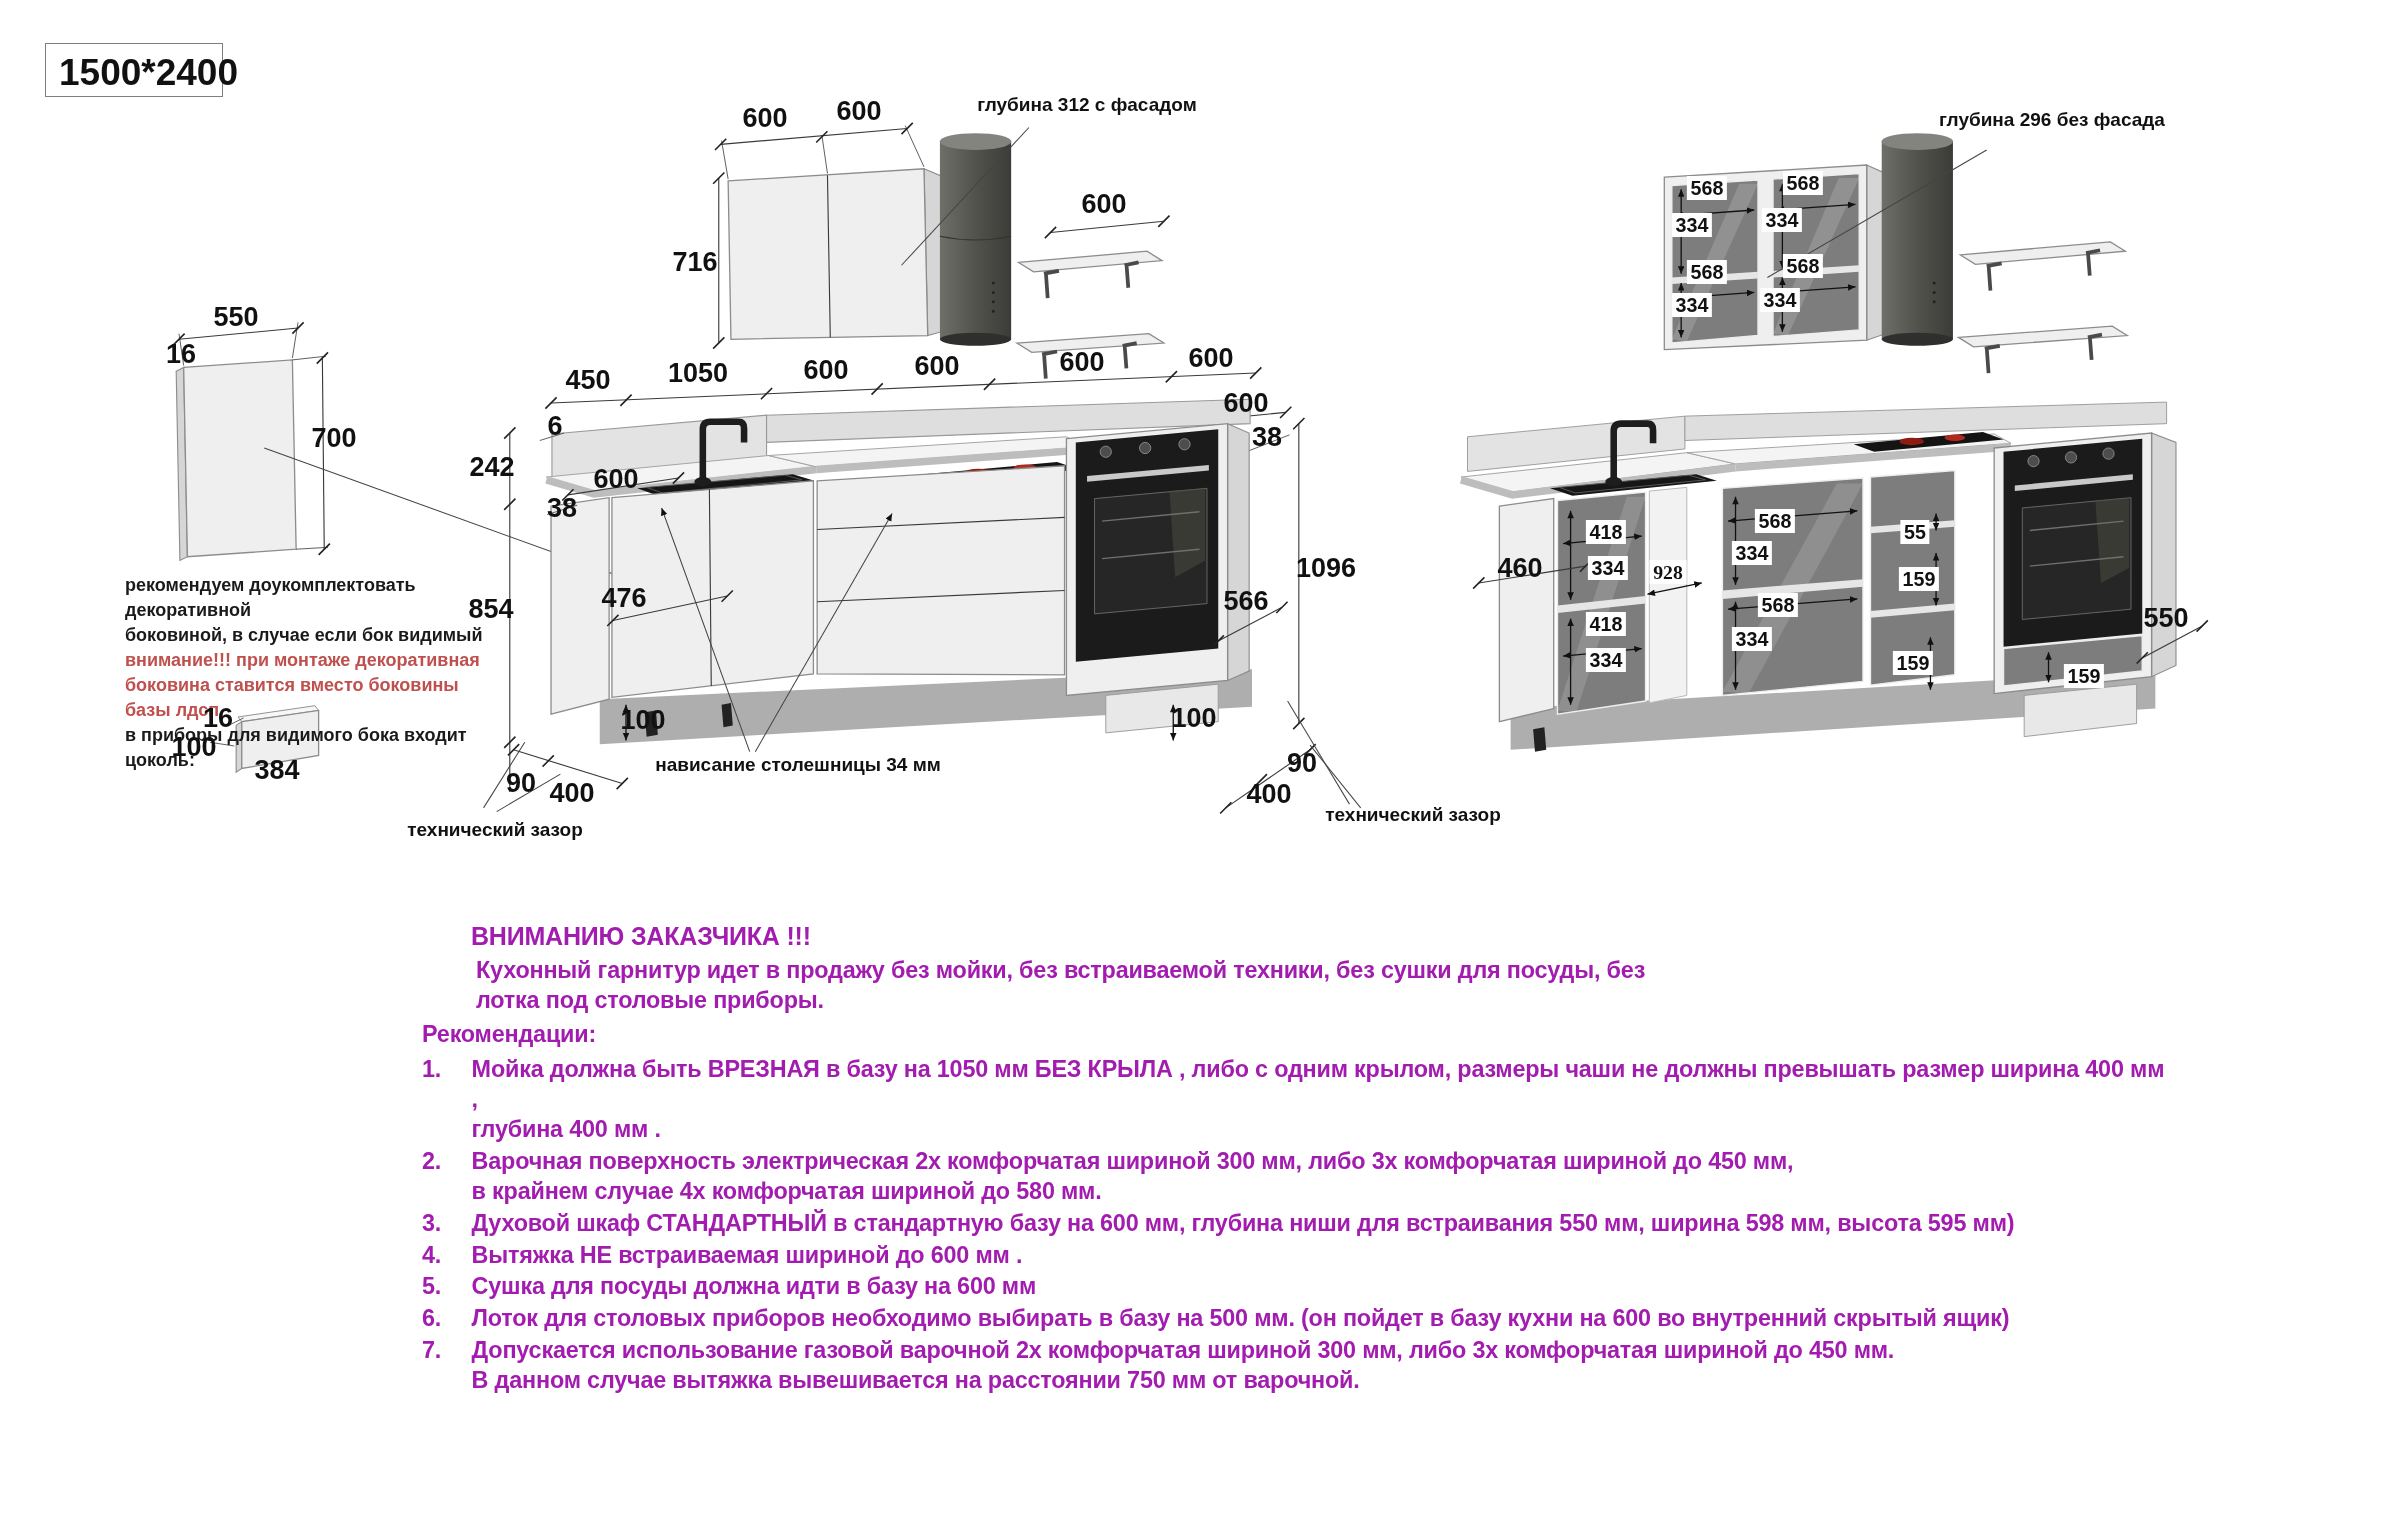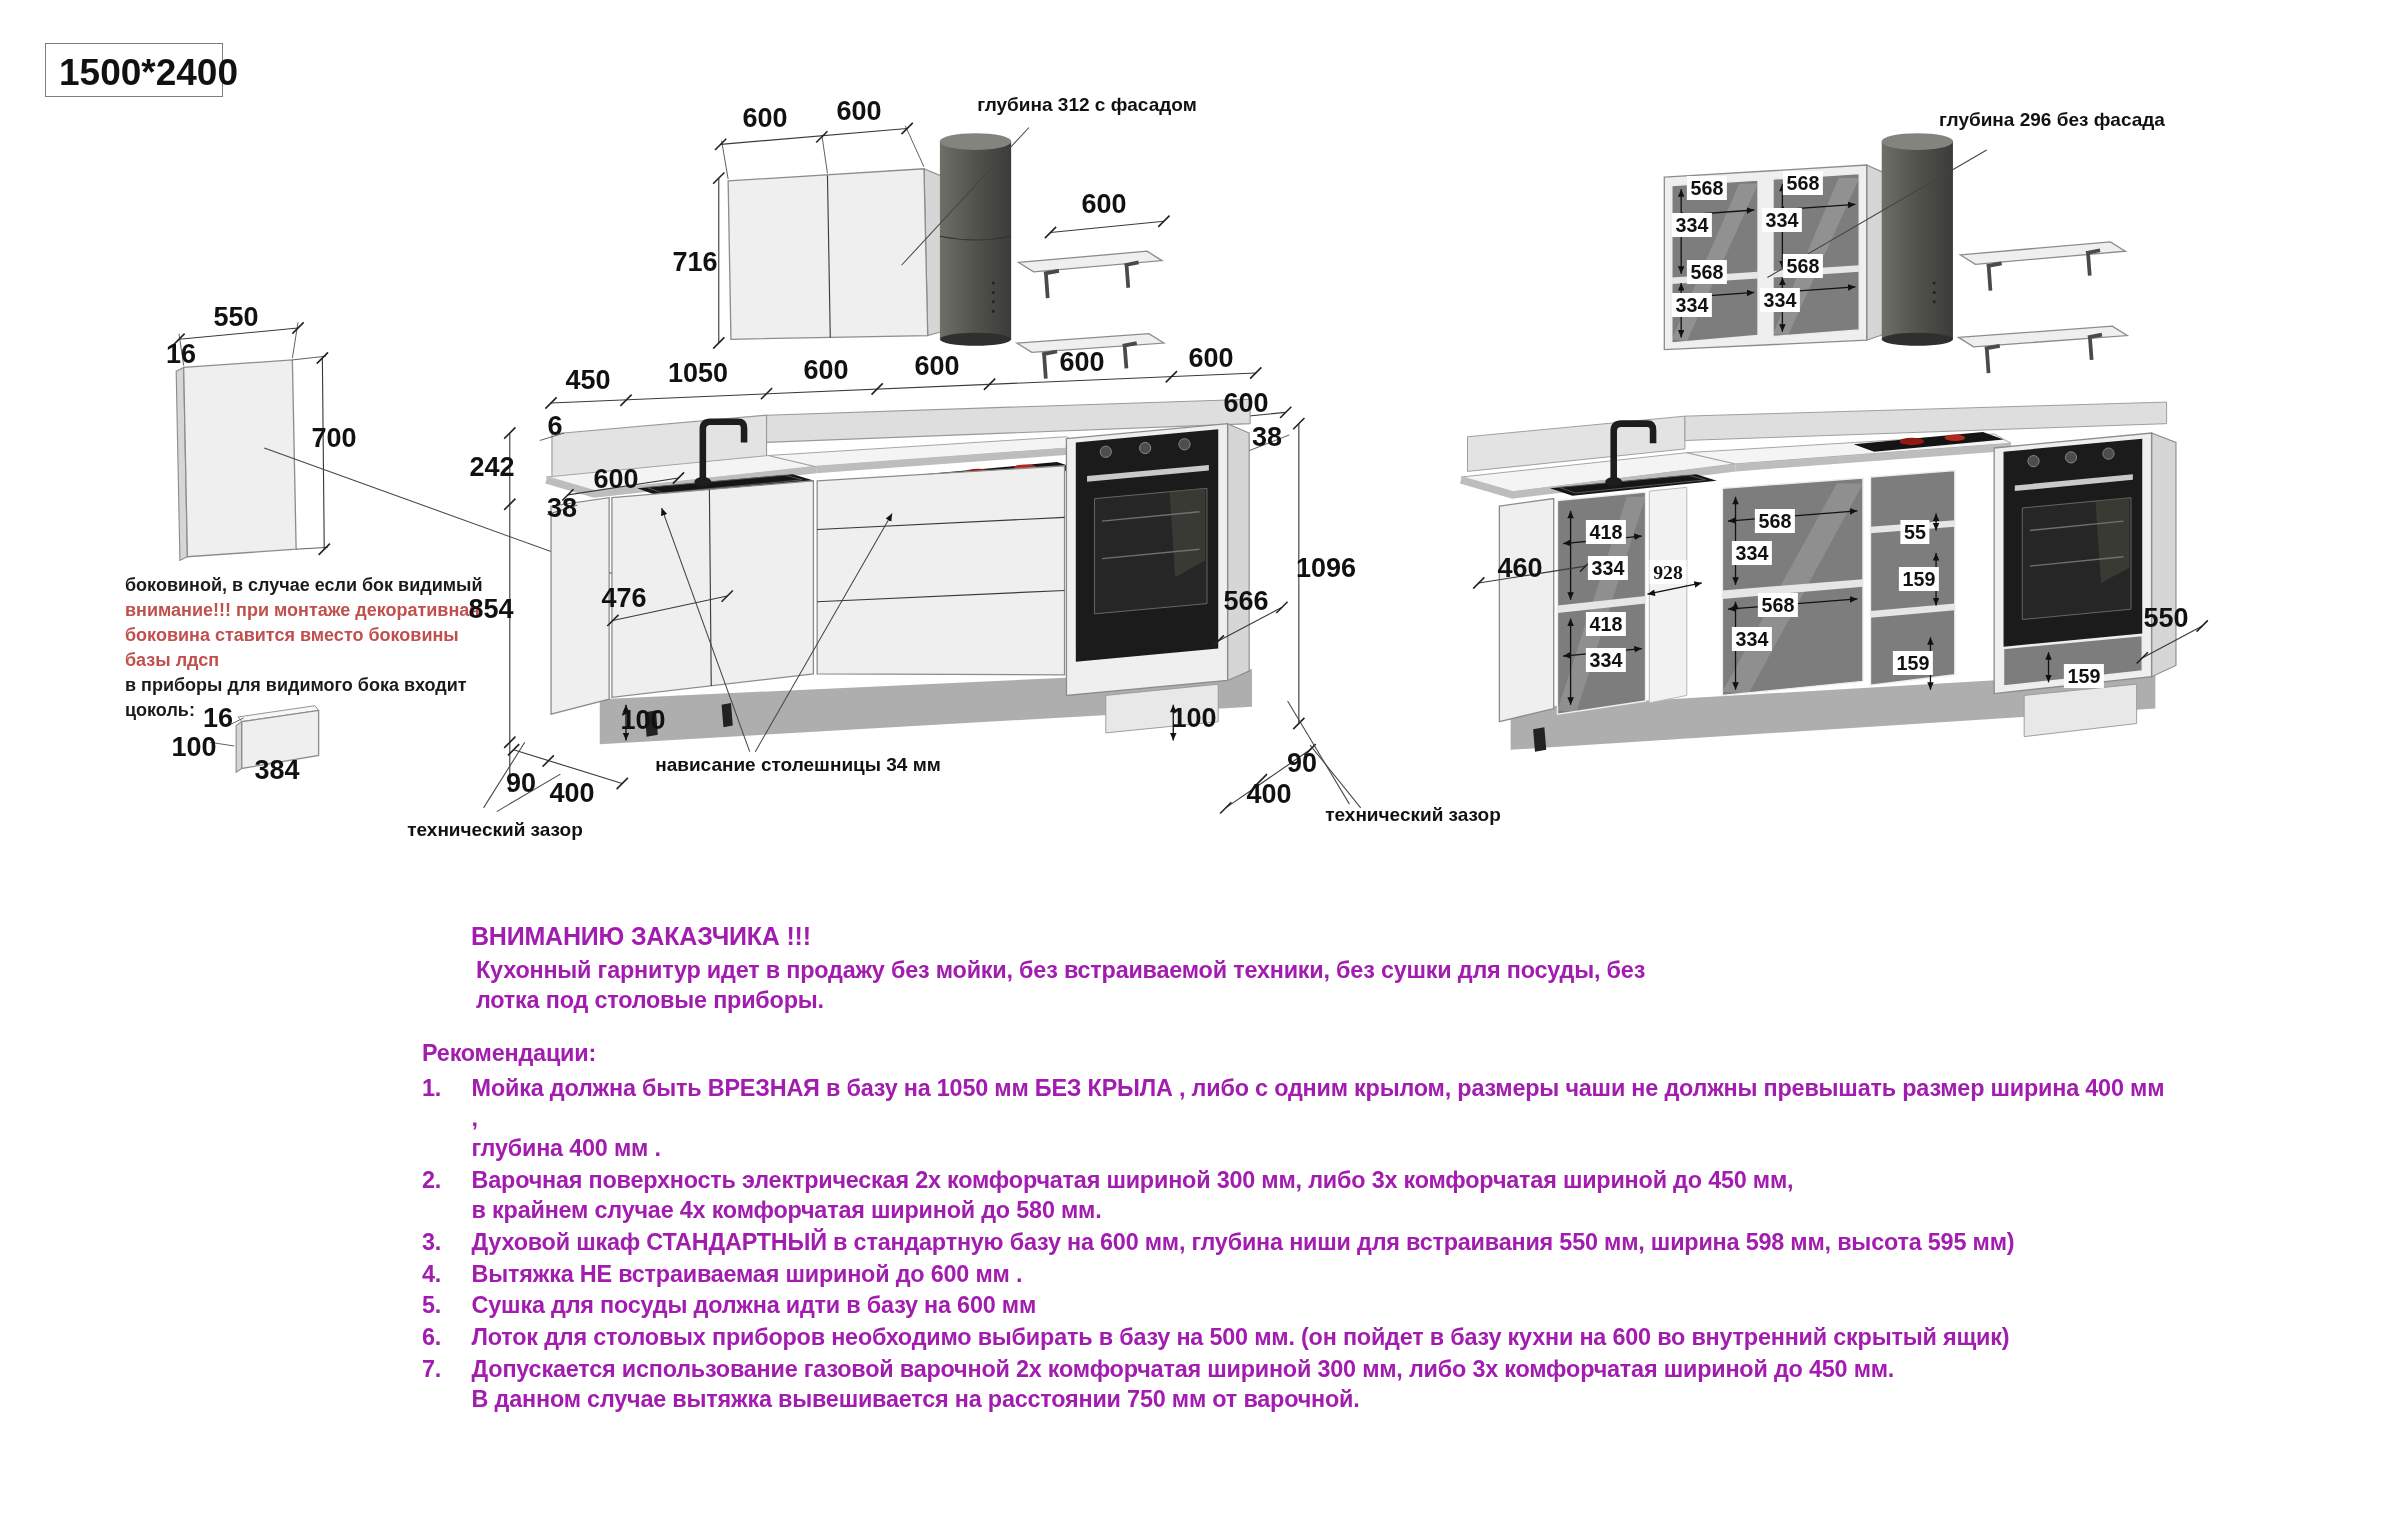--- a/index.html
+++ b/index.html
@@ -30,21 +30,21 @@
   .lbl.n{font-size:19px;}
   
   #left-note{position:absolute;left:125px;top:573px;width:384px;
     font-size:18px;font-weight:bold;line-height:25px;color:#1a1a1a;}
   #left-note .red{color:#c0504d;}
   
   #warn{position:absolute;left:422px;top:922px;width:1743px;color:#a21caf;
     font-weight:bold;font-size:23.4px;letter-spacing:-0.2px;}
   #warn .w-header{margin-left:49px;font-size:25px;margin-bottom:5.6px;}
   #warn .w-line1{margin-left:54px;margin-bottom:3.7px;}
-  #warn .w-line2{margin-left:54px;margin-bottom:26px;}
+  #warn .w-line2{margin-left:54px;margin-bottom:7px;}
   #warn .w-rec{margin-left:0;margin-bottom:5.6px;}
   .rec-item{display:flex;line-height:30px;margin-bottom:1.9px;}
   .rec-num{width:32px;flex:0 0 32px;}
   .rec-body{flex:1;margin-left:12px;}
   .rec-body div{padding-left:5.6px;}
 </style>
 </head>
 <body>
 
 <div id="stage">
@@ -371,20 +371,21 @@
       <line class="tk" x1="2280" y1="708" x2="2292" y2="696"></line>
       <line class="tk" x1="2344" y1="674" x2="2356" y2="662"></line>
     </g>
   </svg>
 
   <div id="title-box">
     <span>1500*2400</span>
   </div>
 
   <div id="left-note">
+      <div class="">рекомендуем доукомплектовать декоративной</div>
       <div class="">боковиной, в случае если бок видимый</div>
       <div class="red">внимание!!! при монтаже декоративная</div>
       <div class="red">боковина ставится вместо боковины базы лдсп</div>
       <div class="">в приборы для видимого бока входит цоколь:</div>
     </div>
 
   <div id="labels-layer">
       <div class="lbl" style="left: 236px; top: 317px;">550</div>
       <div class="lbl" style="left: 181px; top: 354px;">16</div>
       <div class="lbl" style="left: 334px; top: 438px;">700</div>

